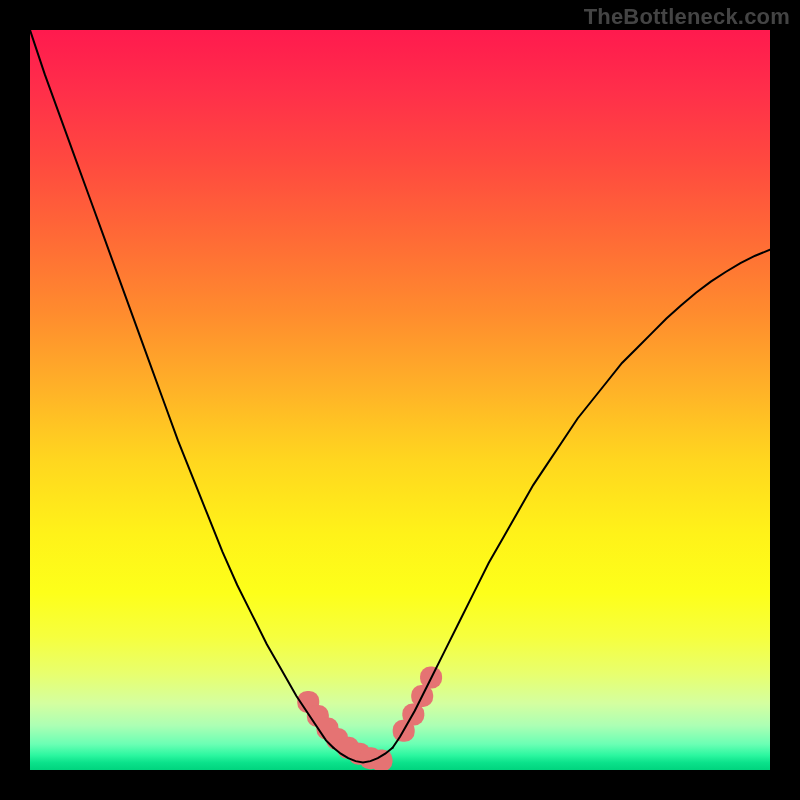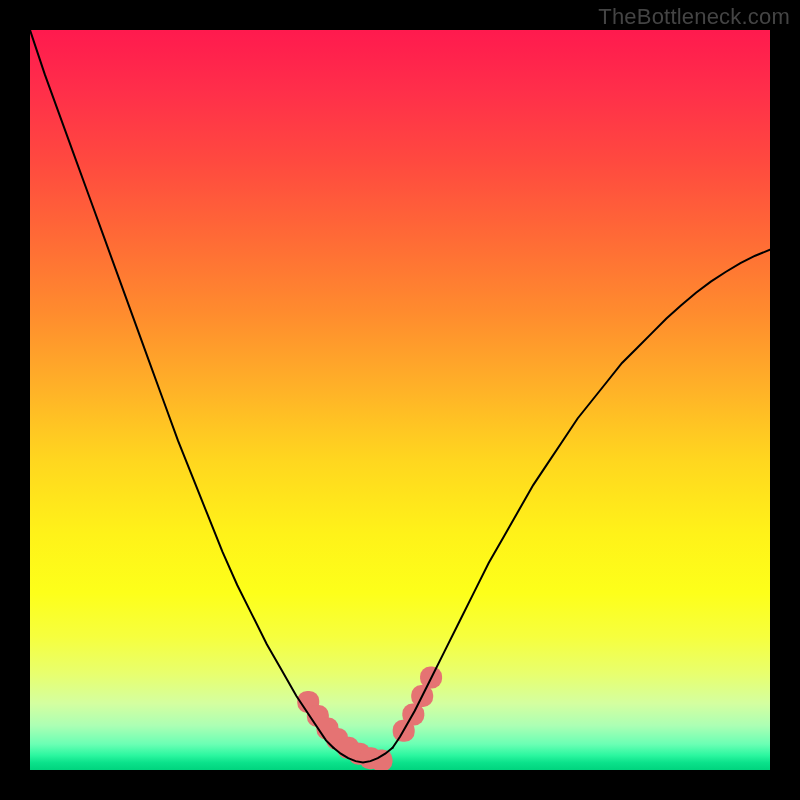--- a/index.html
+++ b/index.html
@@ -16,21 +16,21 @@
     width: 800px;
     height: 800px;
     background: #000;
   }
   .watermark {
     position: absolute;
     top: 4px;
     right: 10px;
     color: #444;
     font-size: 22px;
-    font-weight: 400;
+    font-weight: 700;
     letter-spacing: 0.2px;
     z-index: 50;
     user-select: none;
   }
   .plot-area {
     position: absolute;
     left: 30px;
     top: 30px;
     width: 740px;
     height: 740px;

